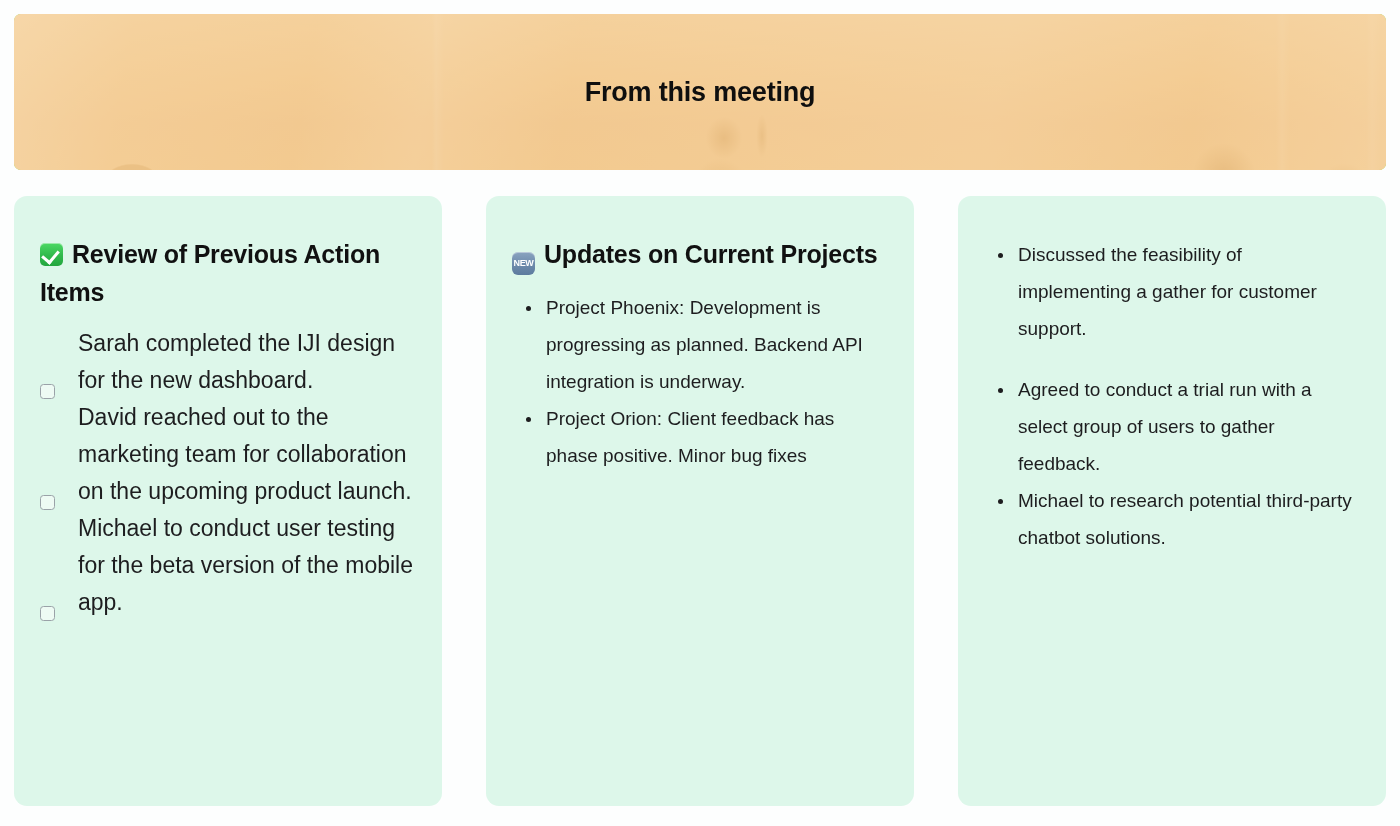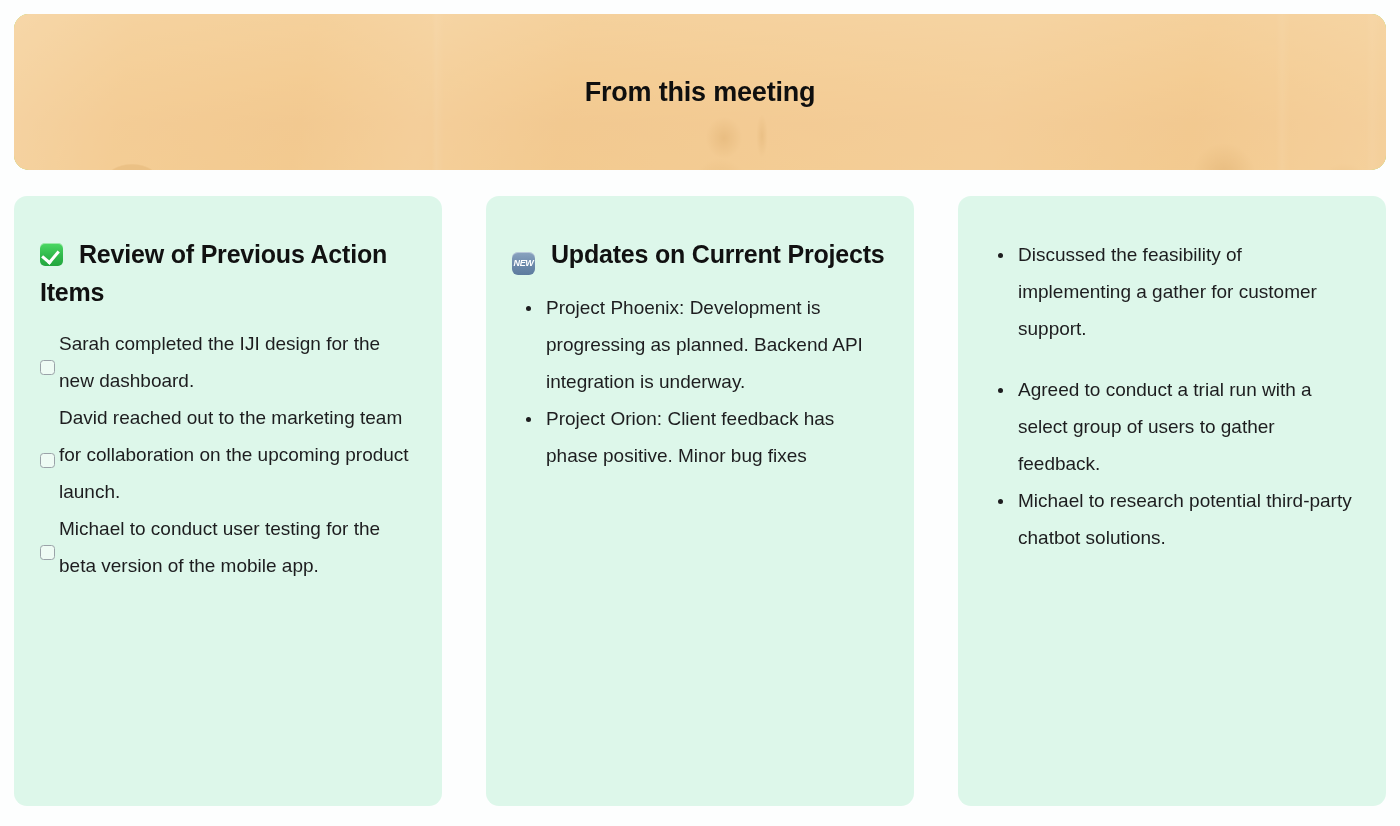--- a/index.html
+++ b/index.html
@@ -21,21 +21,21 @@
     width: 1400px;
     height: 826px;
     padding: 14px;
   }
 
   
   .banner {
     position: relative;
     width: 1372px;
     height: 156px;
-    border-radius: 15px;
+    border-radius: 7px;
     overflow: hidden;
     background: #84cc16;
     display: flex;
     align-items: center;
     justify-content: center;
   }
 
   
   .banner-photo {
     position: absolute;
@@ -114,22 +114,21 @@
     font-weight: 700;
     line-height: 1.5;
     color: #111111;
     letter-spacing: -0.2px;
     margin-bottom: 14px;
   }
 
   .emoji {
     display: inline-block;
     vertical-align: -3px;
-    margin-right: 16px;
-    font-style: italic;
+    margin-right: 9px;
   }
 
   
   .emoji-check {
     position: relative;
     width: 23px;
     height: 23px;
     border-radius: 5px;
     background: linear-gradient(180deg, #4cd964 0%, #30b94c 55%, #23a63f 100%);
     box-shadow: inset 0 1px 0 rgba(255,255,255,.45);
@@ -199,23 +198,23 @@
   }
   .emoji-speak .l1 { right: 1px; top: 7px;  width: 7px; transform: rotate(-22deg); }
   .emoji-speak .l2 { right: 0px; top: 12px; width: 8px; }
   .emoji-speak .l3 { right: 1px; top: 17px; width: 7px; transform: rotate(22deg); }
 
   
   .checklist { list-style: none; }
 
   .check-item {
     display: flex;
-    align-items: center;
-    gap: 4px;
-    font-size: 19px;
+    align-items: flex-end;
+    gap: 23px;
+    font-size: 23px;
     line-height: 37px;
     color: #1d1d1f;
     margin-bottom: 0;
   }
 
   .checkbox {
     flex: 0 0 auto;
     width: 15px;
     height: 15px;
     margin-top: 11px;

